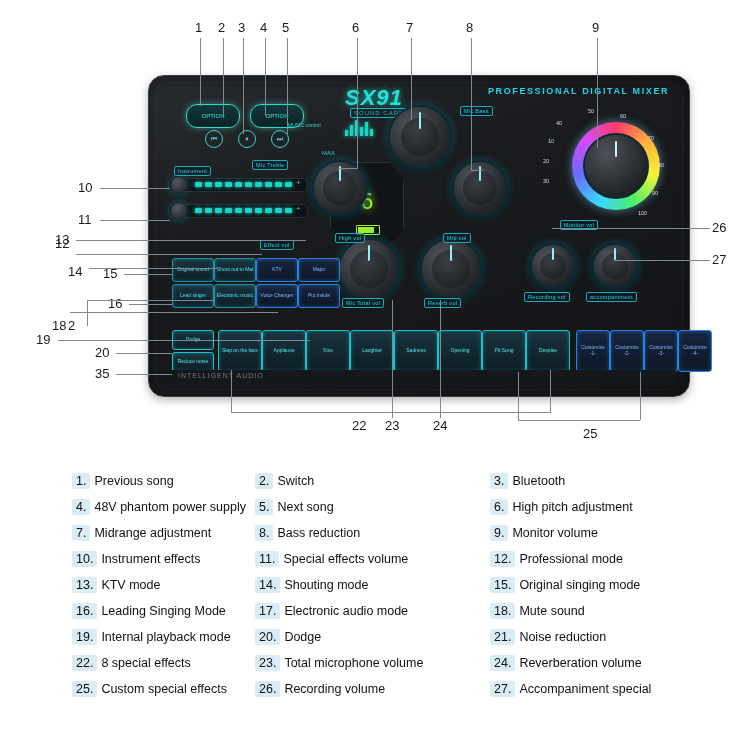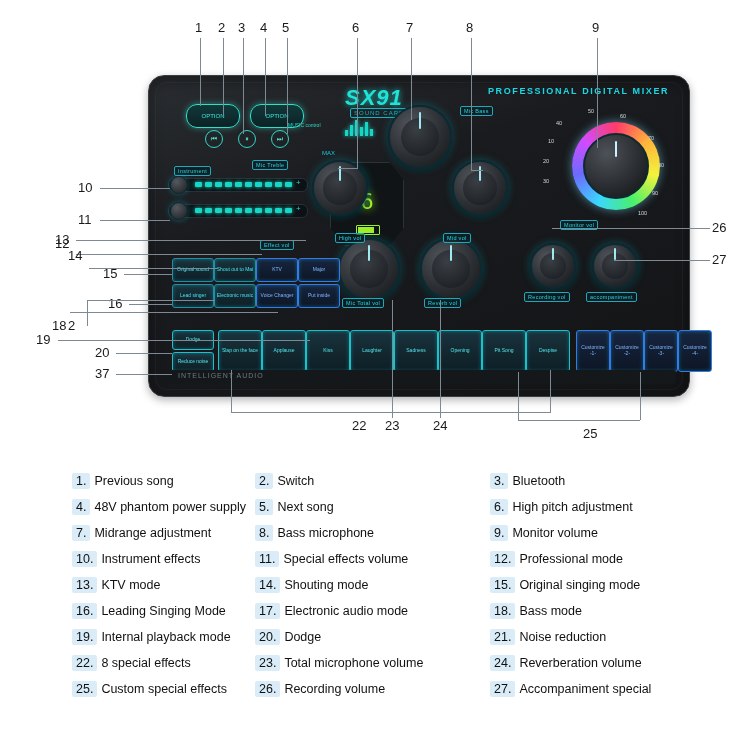--- a/index.html
+++ b/index.html
@@ -256,36 +256,36 @@
 
 <div class="cnum" style="left:78px;top:180px">10</div>
 <div class="ln lnh" style="left:100px;top:188px;width:70px"></div>
 <div class="cnum" style="left:78px;top:212px">11</div>
 <div class="ln lnh" style="left:100px;top:220px;width:70px"></div>
 
 <div class="cnum" style="left:55px;top:236px">12</div>
 <div class="ln lnh" style="left:76px;top:240px;width:230px"></div>
 <div class="cnum" style="left:55px;top:232px">13</div>
 <div class="ln lnh" style="left:76px;top:254px;width:186px"></div>
-<div class="cnum" style="left:68px;top:248px">14</div>
+<div class="cnum" style="left:68px;top:264px">14</div>
 <div class="ln lnh" style="left:89px;top:268px;width:128px"></div>
 <div class="cnum" style="left:103px;top:266px">15</div>
 <div class="ln lnh" style="left:124px;top:274px;width:48px"></div>
 <div class="cnum" style="left:108px;top:296px">16</div>
 <div class="ln lnh" style="left:129px;top:304px;width:43px"></div>
 <div class="cnum" style="left:68px;top:318px">2</div>
 <div class="ln lnv" style="left:87px;top:300px;height:26px"></div>
 <div class="ln lnh" style="left:87px;top:300px;width:128px"></div>
 <div class="cnum" style="left:52px;top:318px">18</div>
 <div class="ln lnh" style="left:70px;top:312px;width:208px"></div>
 <div class="cnum" style="left:36px;top:332px">19</div>
 <div class="ln lnh" style="left:58px;top:340px;width:252px"></div>
 <div class="cnum" style="left:95px;top:345px">20</div>
 <div class="ln lnh" style="left:116px;top:353px;width:56px"></div>
-<div class="cnum" style="left:95px;top:366px">37</div>
+<div class="cnum" style="left:95px;top:366px">35</div>
 <div class="ln lnh" style="left:116px;top:374px;width:56px"></div>
 
 <div class="cnum" style="left:712px;top:220px">26</div>
 <div class="ln lnh" style="left:552px;top:228px;width:158px"></div>
 <div class="cnum" style="left:712px;top:252px">27</div>
 <div class="ln lnh" style="left:614px;top:260px;width:96px"></div>
 
 <div class="ln lnv" style="left:231px;top:370px;height:42px"></div>
 <div class="ln lnh" style="left:231px;top:412px;width:320px"></div>
 <div class="ln lnv" style="left:550px;top:370px;height:42px"></div>
@@ -330,21 +330,21 @@
         <span class="ltext">High pitch adjustment</span>
       </div>
   </div>
   <div class="lrow">
     <div class="litem col1">
         <span class="lnumbox">7.</span>
         <span class="ltext">Midrange adjustment</span>
       </div>
     <div class="litem col2">
         <span class="lnumbox">8.</span>
-        <span class="ltext">Bass microphone</span>
+        <span class="ltext">Bass reduction</span>
       </div>
     <div class="litem col3">
         <span class="lnumbox">9.</span>
         <span class="ltext">Monitor volume</span>
       </div>
   </div>
   <div class="lrow">
     <div class="litem col1">
         <span class="lnumbox">10.</span>
         <span class="ltext">Instrument effects</span>
@@ -376,21 +376,21 @@
     <div class="litem col1">
         <span class="lnumbox">16.</span>
         <span class="ltext">Leading Singing Mode</span>
       </div>
     <div class="litem col2">
         <span class="lnumbox">17.</span>
         <span class="ltext">Electronic audio mode</span>
       </div>
     <div class="litem col3">
         <span class="lnumbox">18.</span>
-        <span class="ltext">Bass mode</span>
+        <span class="ltext">Mute sound</span>
       </div>
   </div>
   <div class="lrow">
     <div class="litem col1">
         <span class="lnumbox">19.</span>
         <span class="ltext">Internal playback mode</span>
       </div>
     <div class="litem col2">
         <span class="lnumbox">20.</span>
         <span class="ltext">Dodge</span>

